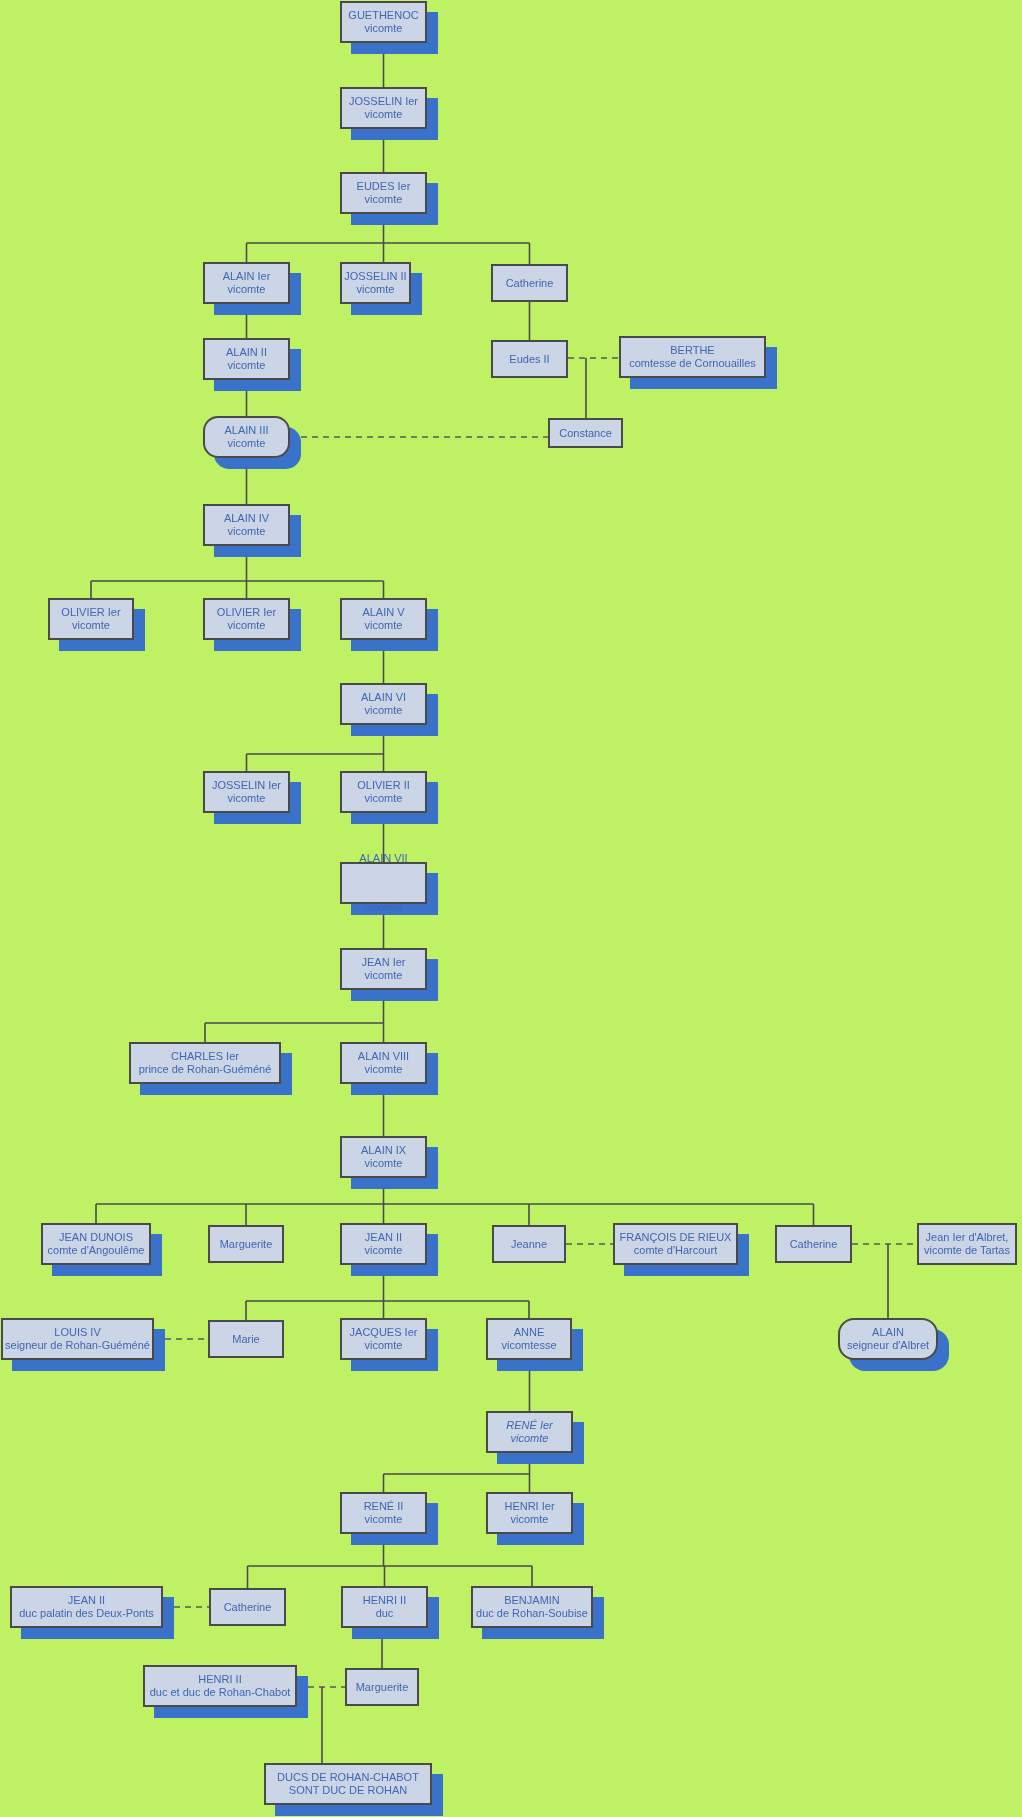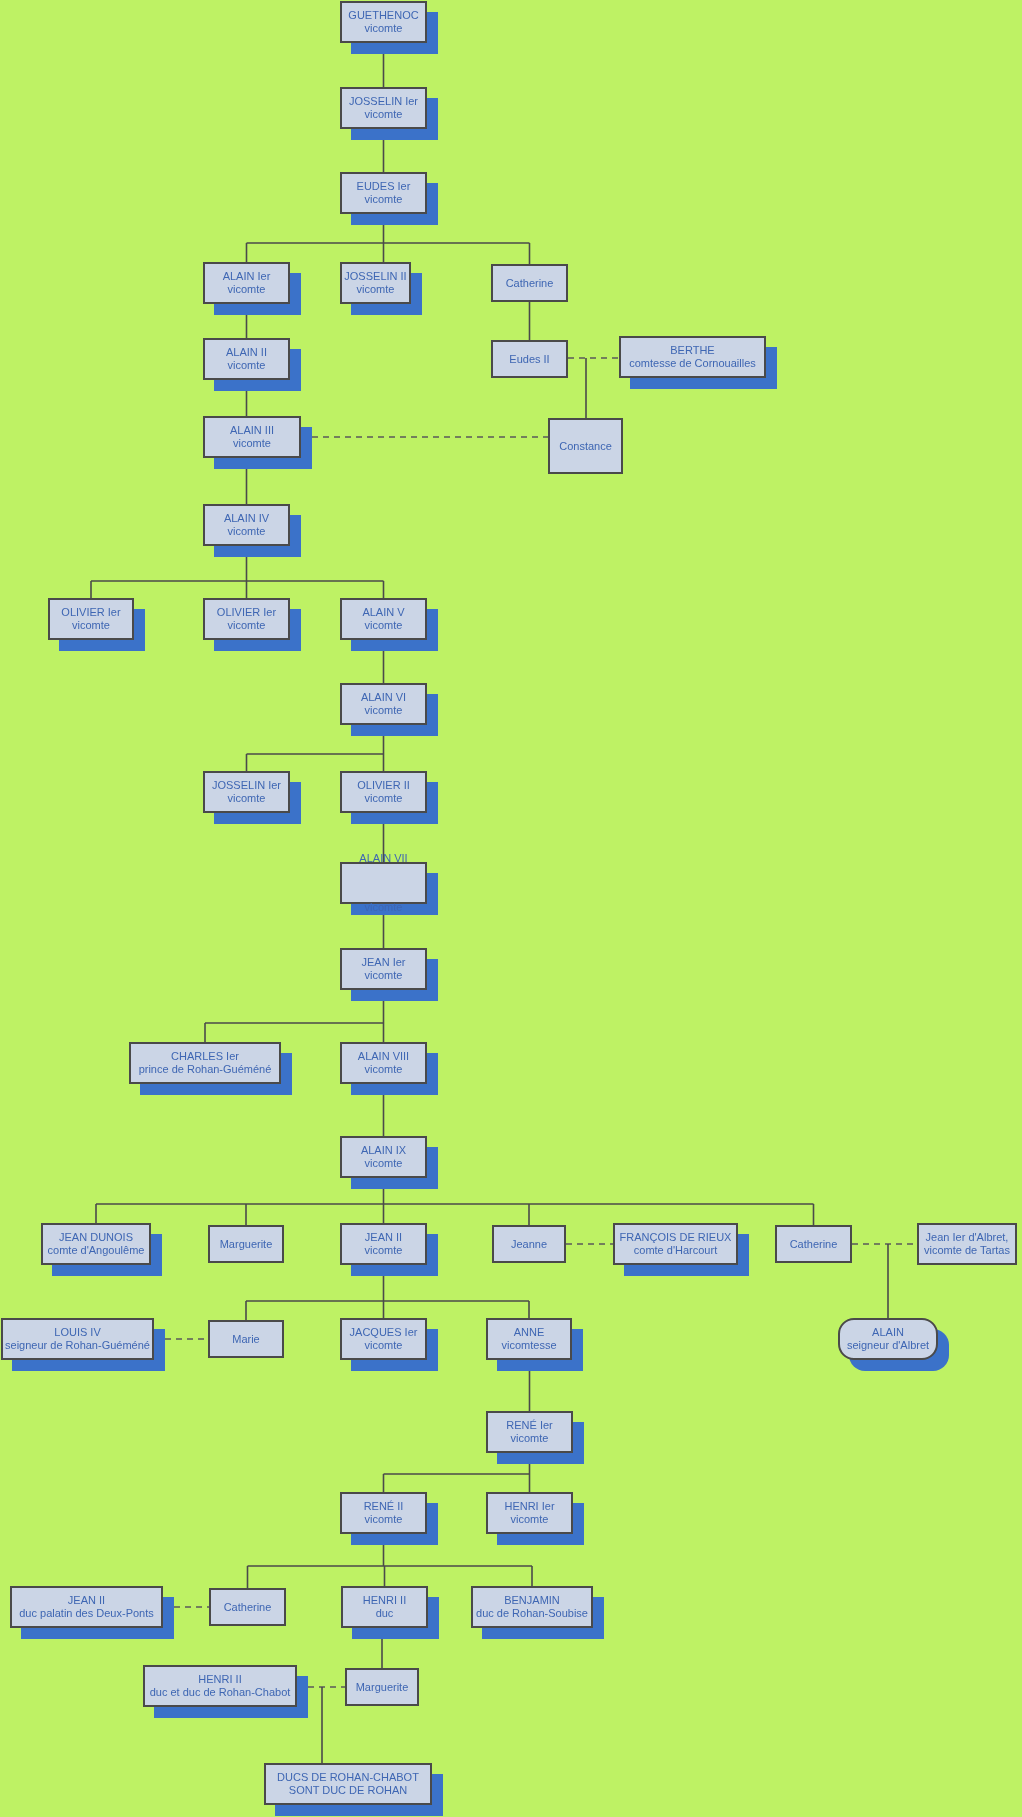--- a/index.html
+++ b/index.html
@@ -111,25 +111,25 @@
       <div class="l1">ALAIN II</div>
       <div class="l2">vicomte</div>
     </div>
     <div class="node" style="left: 491px; top: 340px; width: 77px; height: 38px;">
       <div class="l1">Eudes II</div>
     </div>
     <div class="node shadow" style="left: 619px; top: 336px; width: 147px; height: 42px;">
       <div class="l1">BERTHE</div>
       <div class="l2">comtesse de Cornouailles</div>
     </div>
-    <div class="node shadow" style="left: 203px; top: 416px; width: 98px; height: 42px;">
+    <div class="node shadow" style="left: 203px; top: 416px; width: 87px; height: 42px; border-radius: 15px;">
       <div class="l1">ALAIN III</div>
       <div class="l2">vicomte</div>
     </div>
-    <div class="node" style="left: 548px; top: 418px; width: 75px; height: 56px;">
+    <div class="node" style="left: 548px; top: 418px; width: 75px; height: 30px;">
       <div class="l1">Constance</div>
     </div>
     <div class="node shadow" style="left: 203px; top: 504px; width: 87px; height: 42px;">
       <div class="l1">ALAIN IV</div>
       <div class="l2">vicomte</div>
     </div>
     <div class="node shadow" style="left: 48px; top: 598px; width: 86px; height: 42px;">
       <div class="l1">OLIVIER Ier</div>
       <div class="l2">vicomte</div>
     </div>
@@ -210,21 +210,21 @@
       <div class="l2">vicomte</div>
     </div>
     <div class="node shadow" style="left: 486px; top: 1318px; width: 86px; height: 42px;">
       <div class="l1">ANNE</div>
       <div class="l2">vicomtesse</div>
     </div>
     <div class="node shadow" style="left: 838px; top: 1318px; width: 100px; height: 42px; border-radius: 16px;">
       <div class="l1">ALAIN</div>
       <div class="l2">seigneur d'Albret</div>
     </div>
-    <div class="node shadow" style="left: 486px; top: 1411px; width: 87px; height: 42px;">
+    <div class="node shadow" style="left: 486px; top: 1411px; width: 87px; height: 42px; font-style: italic;">
       <div class="l1">RENÉ Ier</div>
       <div class="l2">vicomte</div>
     </div>
     <div class="node shadow" style="left: 340px; top: 1492px; width: 87px; height: 42px;">
       <div class="l1">RENÉ II</div>
       <div class="l2">vicomte</div>
     </div>
     <div class="node shadow" style="left: 486px; top: 1492px; width: 87px; height: 42px;">
       <div class="l1">HENRI Ier</div>
       <div class="l2">vicomte</div>

